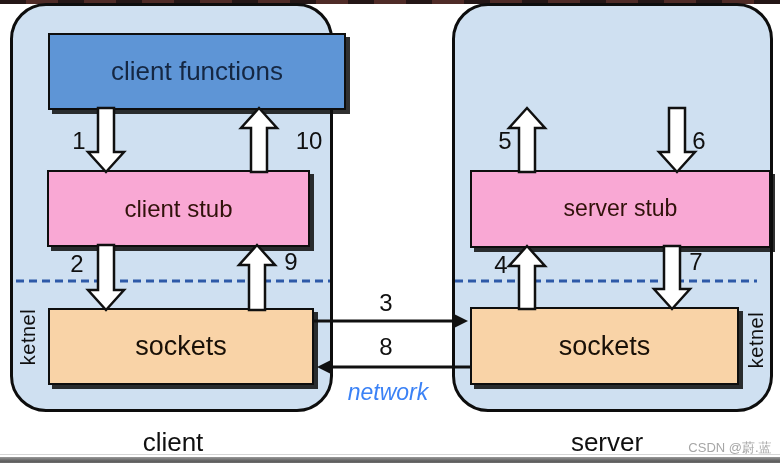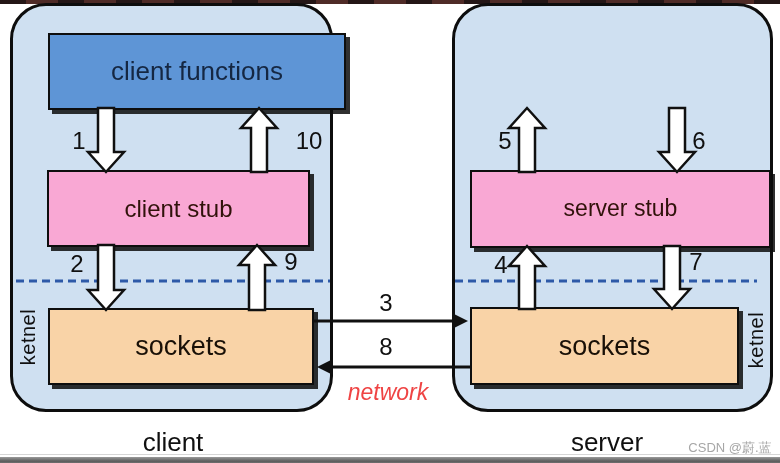--- a/index.html
+++ b/index.html
@@ -43,21 +43,21 @@
   .caption{
     position:absolute;transform:translate(-50%,-50%);
     font-size:26px;color:#101010;
   }
   .side-label{
     position:absolute;transform:translate(-50%,-50%) rotate(-90deg);
     font-size:20px;color:#101010;letter-spacing:0.5px;white-space:nowrap;
   }
   .network{
     position:absolute;transform:translate(-50%,-50%);
-    font-style:italic;font-size:23px;color:#ef4444;
+    font-style:italic;font-size:23px;color:#3b82f6;
   }
   .watermark{
     position:absolute;transform:translate(-50%,-50%);
     font-size:13px;color:#a6a6a6;white-space:nowrap;
   }
   svg.overlay{position:absolute;left:0;top:0;pointer-events:none;}
 </style>
 </head>
 <body>
 

